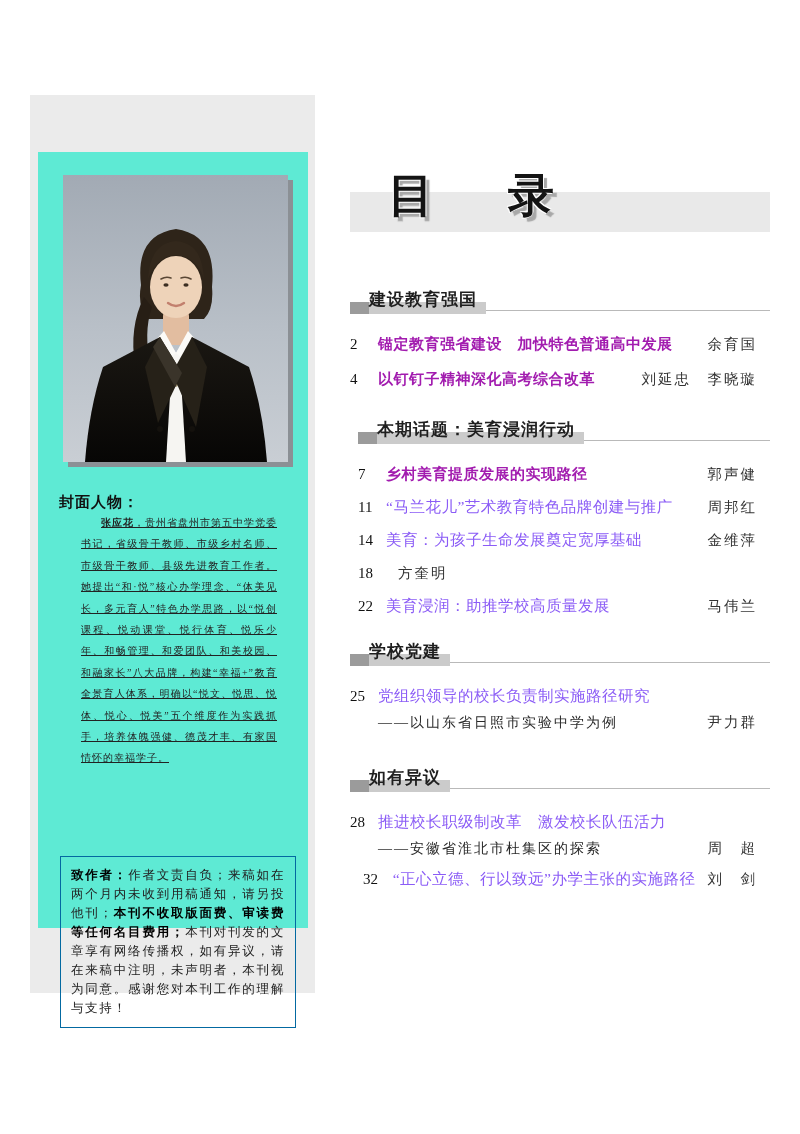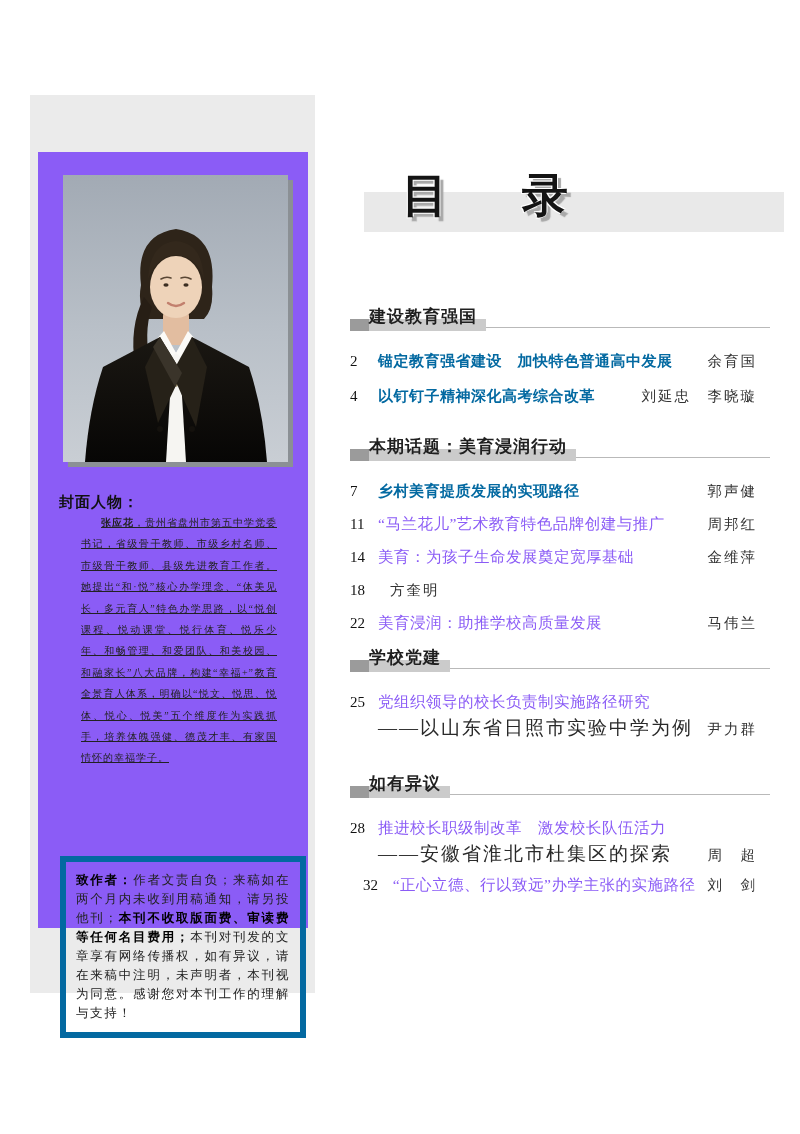--- a/index.html
+++ b/index.html
@@ -8,100 +8,100 @@
     font-family:"Liberation Serif","DejaVu Serif",serif;color:#1a1a1a;
     overflow:hidden;
   }
   
   .sidebar{
     position:absolute;left:30px;top:95px;width:285px;height:898px;
     background:#ebebeb;
   }
   .sidebar-inner{
     position:absolute;left:8px;top:57px;width:270px;height:776px;
-    background:#8b5cf6;
+    background:#5eead4;
   }
   .photo-wrap{
     position:absolute;left:25px;top:23px;width:225px;height:287px;
     box-shadow:5px 5px 0 #8b9095;
   }
   .photo-wrap svg{display:block;width:225px;height:287px;}
   .cover-label{
     position:absolute;left:21px;top:341px;
     font-size:15px;font-weight:bold;letter-spacing:1px;color:#111;
   }
   .bio{
     position:absolute;left:43px;top:360px;width:196px;
     font-size:10px;line-height:21.4px;letter-spacing:1px;
     text-align:justify;color:#222;margin:0;text-indent:2em;text-decoration:underline;
   }
   .bio b{letter-spacing:1px;}
   .notice{
     position:absolute;left:22px;top:704px;width:214px;
-    border:6px solid #0369a1;padding:9px 10px;
+    border:1px solid #0369a1;padding:9px 10px;
     font-size:12.5px;line-height:19px;letter-spacing:1.6px;
     text-align:justify;color:#222;
   }
   .notice b{color:#000;}
   
   .main{position:absolute;left:350px;top:172px;width:420px;}
-  .toc-title-wrap{position:relative;height:60px;margin-left:14px;}
+  .toc-title-wrap{position:relative;height:60px;}
   .toc-band{position:absolute;left:0;top:20px;width:420px;height:40px;background:#e9e9e9;}
   .toc-title{
     position:absolute;left:38px;top:0;margin:0;
     font-family:"Liberation Sans","DejaVu Sans",sans-serif;
     font-size:46px;line-height:46px;font-weight:bold;color:#141414;
     letter-spacing:14px;
     text-shadow:-1px -1px 0 #ffffff,1px -1px 0 #ffffff,-1px 1px 0 #ffffff,
                 4px 4px 1px #a8a8a8;
   }
   .sec-hdr{
     position:relative;
     font-family:"Liberation Sans","DejaVu Sans",sans-serif;
     font-size:17px;font-weight:bold;line-height:18px;color:#1f1f1f;
     letter-spacing:1px;
     padding-bottom:1px;border-bottom:1px solid #b9b9b9;
   }
   .hdr-chip{display:inline-block;position:relative;padding:0 9px 0 19px;}
   .hdr-chip::before{content:"";position:absolute;left:0;right:0;top:11px;bottom:-5px;background:#cbcbcb;}
   .hdr-chip::after{content:"";position:absolute;left:0;width:19px;top:11px;bottom:-5px;background:#9b9b9b;}
   .hdr-chip span{position:relative;z-index:1;}
-  .sec0{margin-top:76px;}
-  .sec1{margin-top:34px;}
-  .sec2{margin-top:18px;}
+  .sec0{margin-top:59px;}
+  .sec1{margin-top:34px;margin-left:8px;}
+  .sec2{margin-top:29px;}
   .sec3{margin-top:38px;}
   .entries{margin-top:25px;}
   .entry{display:flex;align-items:baseline;line-height:16px;margin-bottom:0;}
   .gap19{margin-bottom:19px;}
   .gap17{margin-bottom:17px;}
   .gap10{margin-top:10px;}
   .gap14{margin-top:14px;}
   .pg{
     width:28px;flex:0 0 28px;font-size:15px;color:#111;
     font-family:"Liberation Serif","DejaVu Serif",serif;
   }
   .etitle{flex:1 1 auto;letter-spacing:0.5px;}
   .etitle.heiti{
     font-family:"Liberation Sans","DejaVu Sans",sans-serif;
-    font-weight:bold;font-size:15px;color:#0369a1;
+    font-weight:bold;font-size:15px;color:#a21caf;
   }
   .etitle.songti{
     font-family:"Liberation Serif","DejaVu Serif",serif;
     font-size:15.5px;color:#8b5cf6;
   }
   .eauthors{
     flex:0 0 auto;margin-left:12px;margin-right:13px;
     font-family:"Liberation Serif","DejaVu Serif",serif;
     font-size:14.5px;color:#333;letter-spacing:2px;white-space:nowrap;
   }
   .subline{display:flex;align-items:baseline;line-height:16px;padding-left:28px;}
   .subtitle{
     flex:1 1 auto;
     font-family:"Liberation Serif","DejaVu Serif",serif;
-    font-size:19px;color:#2a2a2a;letter-spacing:2px;
+    font-size:14px;color:#2a2a2a;letter-spacing:2px;
   }
 </style>
 </head>
 <body>
 
 <div class="sidebar">
   <div class="sidebar-inner">
 
     <div class="photo-wrap">
       <svg viewBox="0 0 225 287" xmlns="http://www.w3.org/2000/svg">

